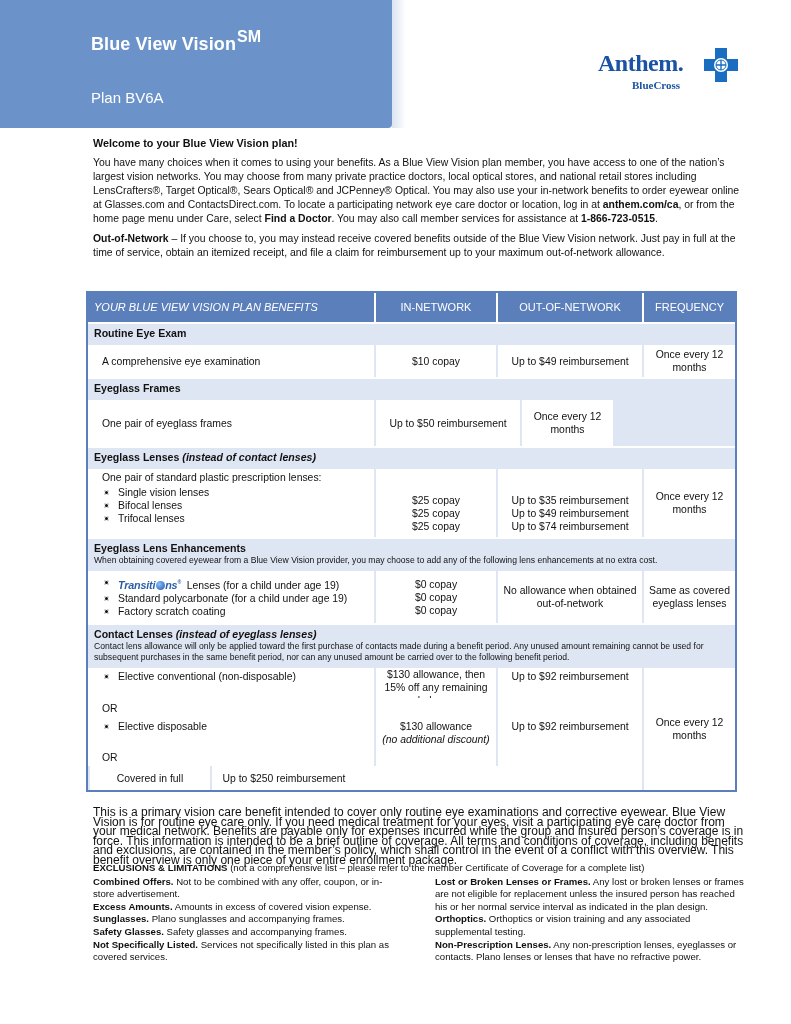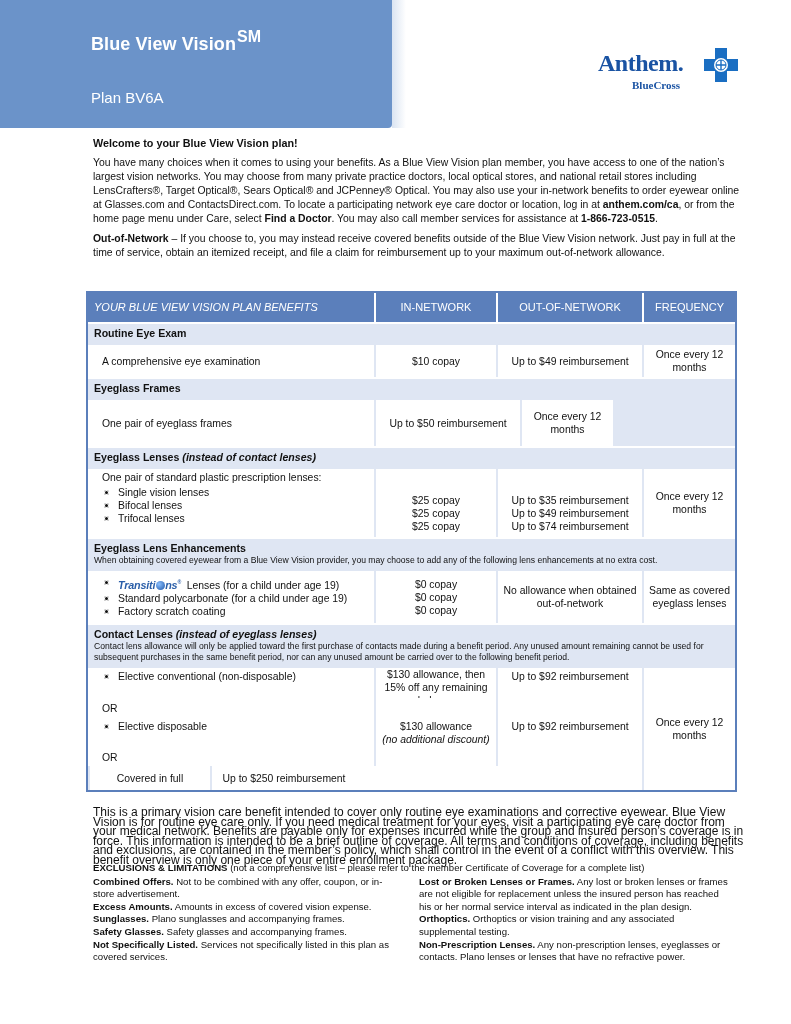--- a/index.html
+++ b/index.html
@@ -102,21 +102,21 @@
   .contact-sub { display: flex; background: #fff; }
   .contact-sub .cell { background: #ffffff; border-left: 2px solid #dfe6f3; align-items: flex-start; }
   .contact-sub .cell.c1 { border-left: none; }
 
   
   .fineprint { position: absolute; left: 93px; top: 808px; width: 652px; font-size: 12px; line-height: 9.6px; }
 
   .excl { position: absolute; left: 93px; top: 862px; width: 652px; font-size: 9.6px; line-height: 12.6px; }
   .excl-head { font-weight: normal; margin-bottom: 1px; }
   .excl-head b { font-weight: bold; }
-  .excl-cols { display: flex; gap: 26px; }
+  .excl-cols { display: flex; gap: 42px; }
   .excl-col { width: 300px; }
   .excl-col.right { width: 310px; }
   .excl-item b { font-weight: bold; }
 </style>
 </head>
 <body>
 
 <div class="header-band">
   <div class="brand-title">
     <span>Blue View Vision</span><sup>SM</sup>

